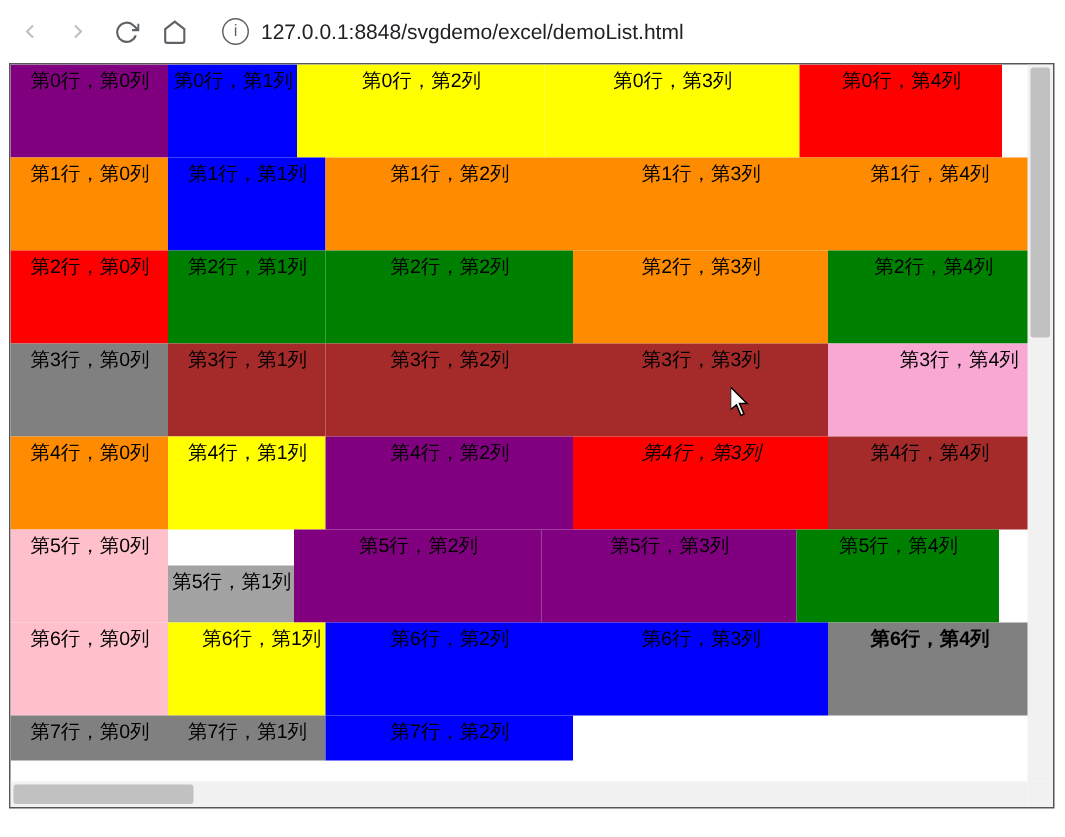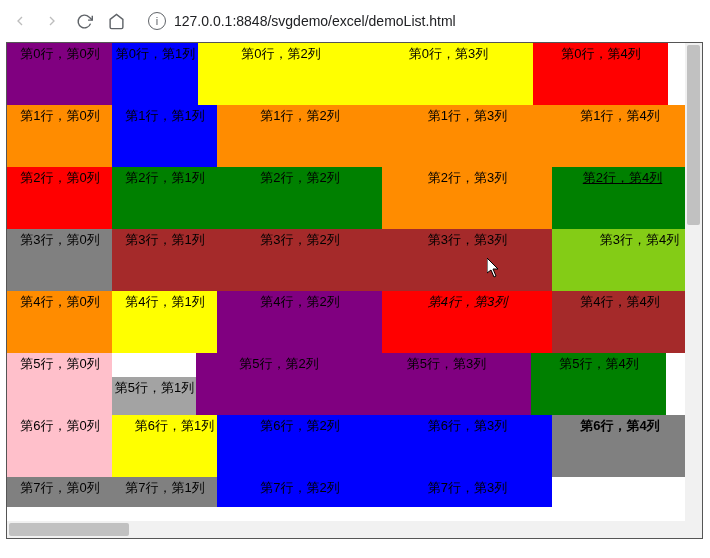--- a/index.html
+++ b/index.html
@@ -152,28 +152,28 @@
         <div class="cell" style="width: 105px; background: rgb(0, 0, 255);">第1行，第1列</div>
         <div class="cell" style="width: 165px; background: rgb(255, 140, 0);">第1行，第2列</div>
         <div class="cell" style="width: 170px; background: rgb(255, 140, 0);">第1行，第3列</div>
         <div class="cell" style="width: 135px; background: rgb(255, 140, 0);">第1行，第4列</div>
       </div>
       <div class="row">
         <div class="cell" style="width: 105px; background: rgb(255, 0, 0);">第2行，第0列</div>
         <div class="cell" style="width: 105px; background: rgb(0, 128, 0);">第2行，第1列</div>
         <div class="cell" style="width: 165px; background: rgb(0, 128, 0);">第2行，第2列</div>
         <div class="cell" style="width: 170px; background: rgb(255, 140, 0);">第2行，第3列</div>
-        <div class="cell" style="width: 140px; background: rgb(0, 128, 0); text-decoration: underline;">第2行，第4列</div>
+        <div class="cell" style="width: 140px; background: rgb(0, 128, 0);">第2行，第4列</div>
       </div>
       <div class="row">
         <div class="cell" style="width: 105px; background: rgb(128, 128, 128);">第3行，第0列</div>
         <div class="cell" style="width: 105px; background: rgb(165, 42, 42);">第3行，第1列</div>
         <div class="cell" style="width: 165px; background: rgb(165, 42, 42);">第3行，第2列</div>
         <div class="cell" style="width: 170px; background: rgb(165, 42, 42);">第3行，第3列</div>
-        <div class="cell" style="width: 135px; background: #84cc16; padding-left: 40px;">第3行，第4列</div>
+        <div class="cell" style="width: 135px; background: #f9a8d4; padding-left: 40px;">第3行，第4列</div>
       </div>
       <div class="row">
         <div class="cell" style="width: 105px; background: rgb(255, 140, 0);">第4行，第0列</div>
         <div class="cell" style="width: 105px; background: rgb(255, 255, 0);">第4行，第1列</div>
         <div class="cell" style="width: 165px; background: rgb(128, 0, 128);">第4行，第2列</div>
         <div class="cell" style="width: 170px; background: rgb(255, 0, 0); font-style: italic;">第4行，第3列</div>
         <div class="cell" style="width: 135px; background: rgb(165, 42, 42);">第4行，第4列</div>
       </div>
       <div class="row">
         <div class="cell" style="width: 105px; background: rgb(255, 192, 203);">第5行，第0列</div>
@@ -186,21 +186,20 @@
         <div class="cell" style="width: 105px; background: rgb(255, 192, 203);">第6行，第0列</div>
         <div class="cell" style="width: 105px; background: rgb(255, 255, 0); padding-left: 20px;">第6行，第1列</div>
         <div class="cell" style="width: 165px; background: rgb(0, 0, 255);">第6行，第2列</div>
         <div class="cell" style="width: 170px; background: rgb(0, 0, 255);">第6行，第3列</div>
         <div class="cell" style="width: 135px; background: rgb(128, 128, 128); font-weight: bold;">第6行，第4列</div>
       </div>
       <div class="row last-row">
         <div class="cell" style="width: 105px; background: rgb(128, 128, 128);">第7行，第0列</div>
         <div class="cell" style="width: 105px; background: rgb(128, 128, 128);">第7行，第1列</div>
         <div class="cell" style="width: 165px; background: rgb(0, 0, 255);">第7行，第2列</div>
-        <div class="cell" style="width: 170px; background: rgb(0, 0, 255);">第7行，第3列</div>
       </div>
     </div>
 
   <div class="vscroll">
     <div class="thumb"></div>
   </div>
   <div class="hscroll">
     <div class="thumb"></div>
   </div>
   <div class="scroll-corner"></div>

